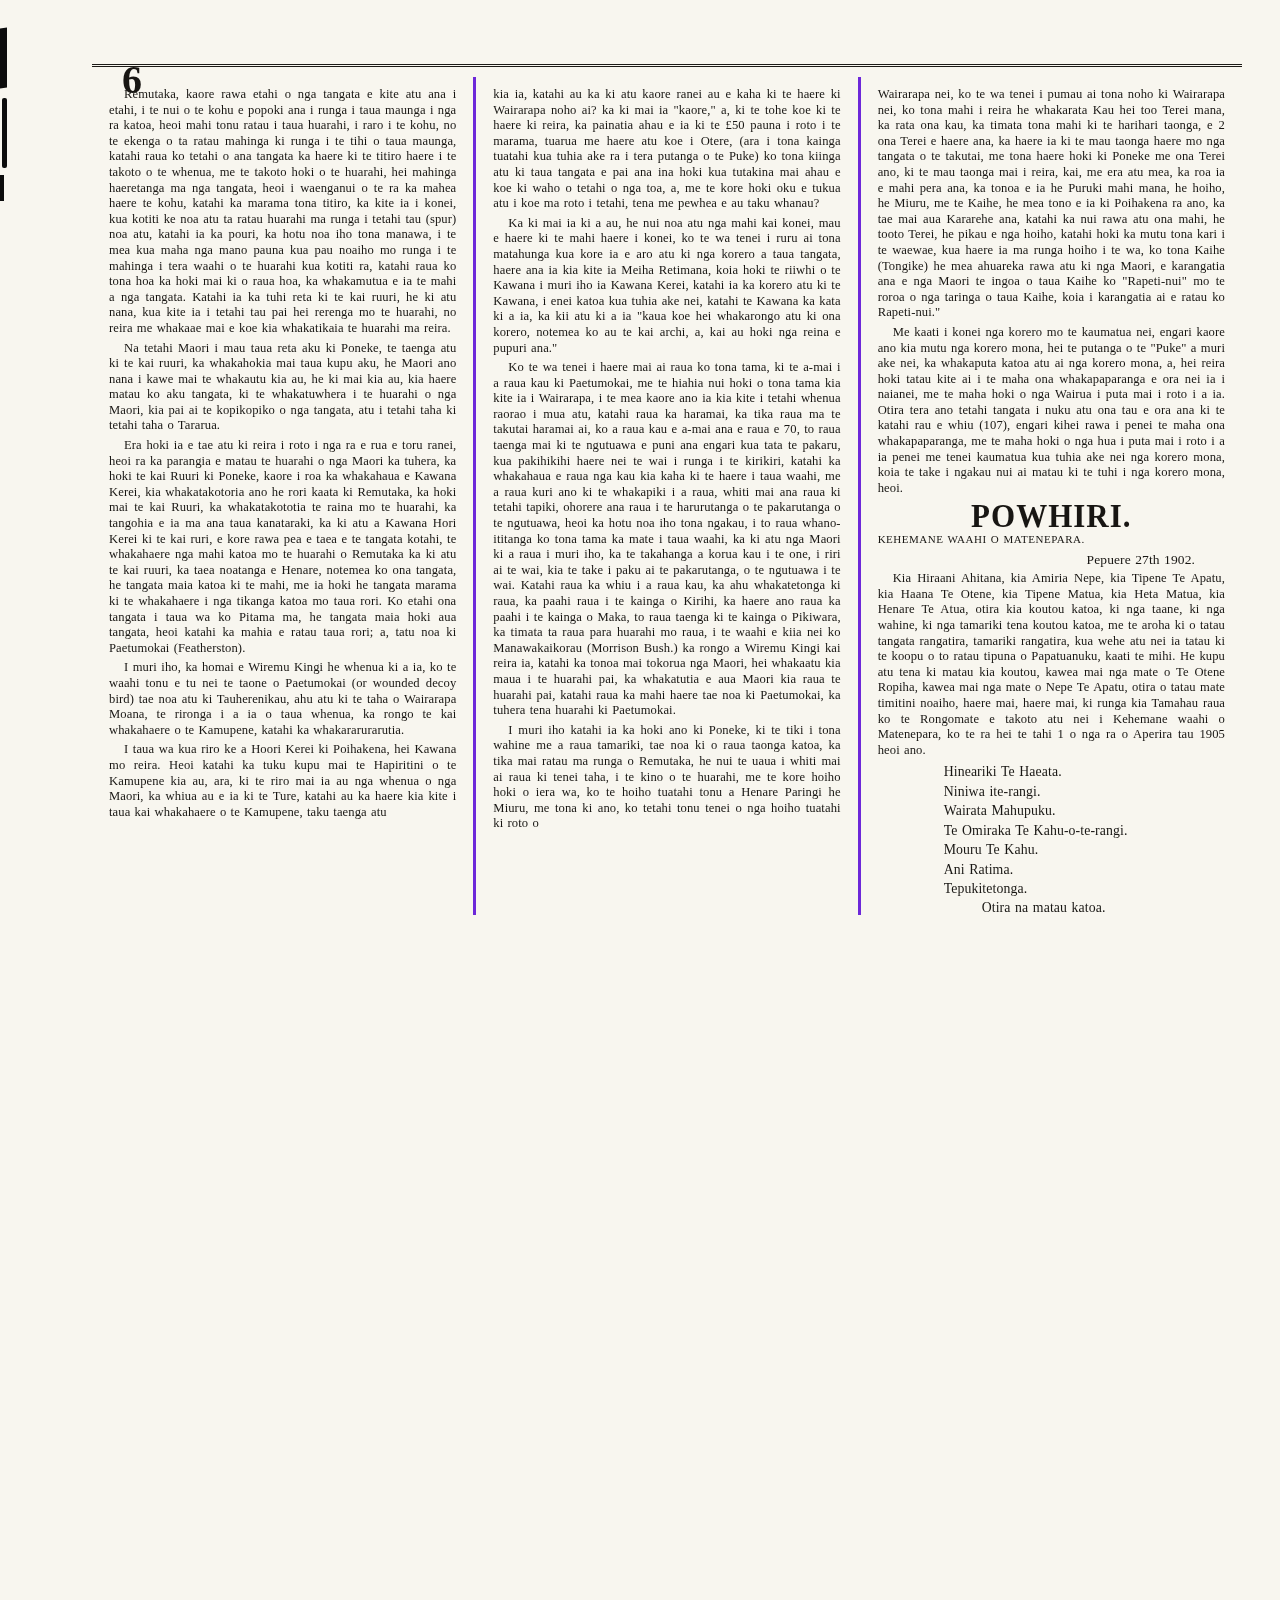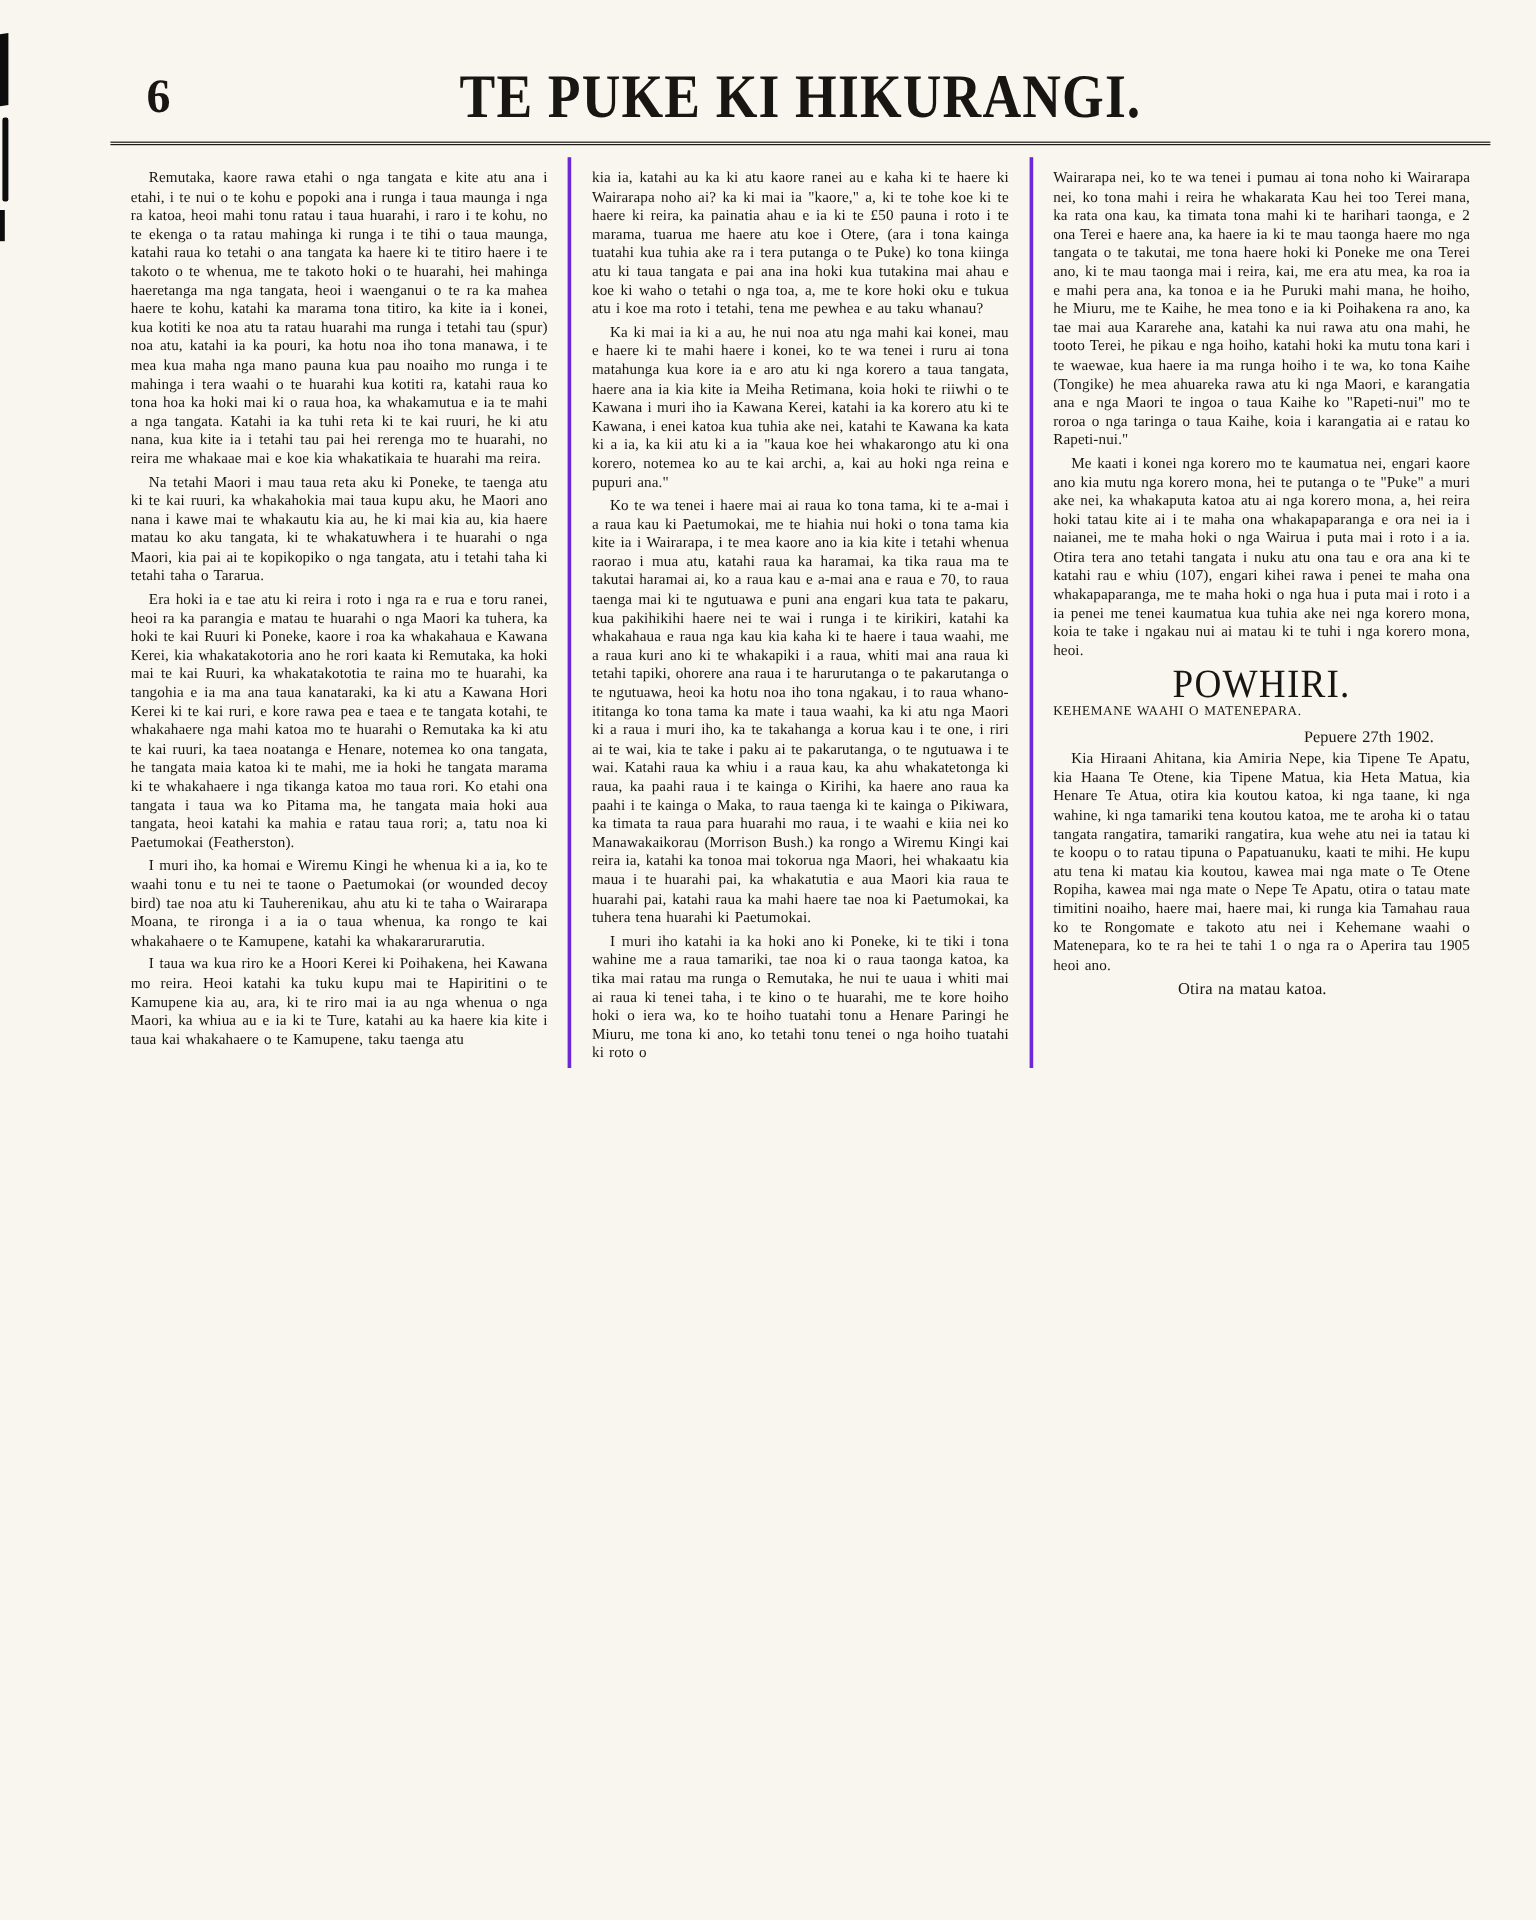--- a/index.html
+++ b/index.html
@@ -44,21 +44,21 @@
     line-height:15.6px;
     text-align:justify;
     letter-spacing:0.1px;
     word-spacing:1px;
   }
   .col + .col { border-left:3px solid #6d28d9; }
   .col p { text-indent:15px; margin:4px; }
 
   .powhiri-heading {
     text-align:center;
-    font-weight:normal;
+    font-weight:bold;
     font-size:31px;
     letter-spacing:1px;
     margin:12px 0 8px 0;
     transform:scaleY(1.08);
   }
   .powhiri-sub {
     font-size:11px;
     letter-spacing:0.5px;
     text-indent:0 !important;
     text-align:left;
@@ -78,23 +78,20 @@
 <body>
 
 <div class="page">
 
   <div class="artifact a1"></div>
   <div class="artifact a2"></div>
   <div class="artifact a3"></div>
 
   <div class="header">
     <div class="page-number">6</div>
-    <div class="masthead-wrap">
-      <span class="masthead">TE PUKE KI HIKURANGI.</span>
-    </div>
   </div>
 
   <div class="columns">
 
     <div class="col">
       <p>Remutaka, kaore rawa etahi o nga tangata e kite atu ana i etahi, i te nui o te kohu e popoki ana i runga i taua maunga i nga ra katoa, heoi mahi tonu ratau i taua huarahi, i raro i te kohu, no te ekenga o ta ratau mahinga ki runga i te tihi o taua maunga, katahi raua ko tetahi o ana tangata ka haere ki te titiro haere i te takoto o te whenua, me te takoto hoki o te huarahi, hei mahinga haeretanga ma nga tangata, heoi i waenganui o te ra ka mahea haere te kohu, katahi ka marama tona titiro, ka kite ia i konei, kua kotiti ke noa atu ta ratau huarahi ma runga i tetahi tau (spur) noa atu, katahi ia ka pouri, ka hotu noa iho tona manawa, i te mea kua maha nga mano pauna kua pau noaiho mo runga i te mahinga i tera waahi o te huarahi kua kotiti ra, katahi raua ko tona hoa ka hoki mai ki o raua hoa, ka whakamutua e ia te mahi a nga tangata.  Katahi ia ka tuhi reta ki te kai ruuri, he ki atu nana, kua kite ia i tetahi tau pai hei rerenga mo te huarahi, no reira me whakaae mai e koe kia whakatikaia te huarahi ma reira.</p>
       <p>Na tetahi Maori i mau taua reta aku ki Poneke, te taenga atu ki te kai ruuri, ka whakahokia mai taua kupu aku, he Maori ano nana i kawe mai te whakautu kia au, he ki mai kia au, kia haere matau ko aku tangata, ki te whakatuwhera i te huarahi o nga Maori, kia pai ai te kopikopiko o nga tangata, atu i tetahi taha ki tetahi taha o Tararua.</p>
       <p>Era hoki ia e tae atu ki reira i roto i nga ra e rua e toru ranei, heoi ra ka parangia e matau te huarahi o nga Maori ka tuhera, ka hoki te kai Ruuri ki Poneke, kaore i roa ka whakahaua e Kawana Kerei, kia whakatakotoria ano he rori kaata ki Remutaka, ka hoki mai te kai Ruuri, ka whakatakototia te raina mo te huarahi, ka tangohia e ia ma ana taua kanataraki, ka ki atu a Kawana Hori Kerei ki te kai ruri, e kore rawa pea e taea e te tangata kotahi, te whakahaere nga mahi katoa mo te huarahi o Remutaka ka ki atu te kai ruuri, ka taea noatanga e Henare, notemea ko ona tangata, he tangata maia katoa ki te mahi, me ia hoki he tangata marama ki te whakahaere i nga tikanga katoa mo taua rori.  Ko etahi ona tangata i taua wa ko Pitama ma, he tangata maia hoki aua tangata, heoi katahi ka mahia e ratau taua rori; a, tatu noa ki Paetumokai (Featherston).</p>
       <p>I muri iho, ka homai e Wiremu Kingi he whenua ki a ia, ko te waahi tonu e tu nei te taone o Paetumokai (or wounded decoy bird) tae noa atu ki Tauherenikau, ahu atu ki te taha o Wairarapa Moana, te rironga i a ia o taua whenua, ka rongo te kai whakahaere o te Kamupene, katahi ka whakararurarutia.</p>
       <p>I taua wa kua riro ke a Hoori Kerei ki Poihakena, hei Kawana mo reira.  Heoi katahi ka tuku kupu mai te Hapiritini o te Kamupene kia au, ara, ki te riro mai ia au nga whenua o nga Maori, ka whiua au e ia ki te Ture, katahi au ka haere kia kite i taua kai whakahaere o te Kamupene, taku taenga atu</p>
@@ -109,17 +106,26 @@
 
     <div class="col">
       <p style="text-indent:0;">Wairarapa nei, ko te wa tenei i pumau ai tona noho ki Wairarapa nei, ko tona mahi i reira he whakarata Kau hei too Terei mana, ka rata ona kau, ka timata tona mahi ki te harihari taonga, e 2 ona Terei e haere ana, ka haere ia ki te mau taonga haere mo nga tangata o te takutai, me tona haere hoki ki Poneke me ona Terei ano, ki te mau taonga mai i reira, kai, me era atu mea, ka roa ia e mahi pera ana, ka tonoa e ia he Puruki mahi mana, he hoiho, he Miuru, me te Kaihe, he mea tono e ia ki Poihakena ra ano, ka tae mai aua Kararehe ana, katahi ka nui rawa atu ona mahi, he tooto Terei, he pikau e nga hoiho, katahi hoki ka mutu tona kari i te waewae, kua haere ia ma runga hoiho i te wa, ko tona Kaihe (Tongike) he mea ahuareka rawa atu ki nga Maori, e karangatia ana e nga Maori te ingoa o taua Kaihe ko "Rapeti-nui" mo te roroa o nga taringa o taua Kaihe, koia i karangatia ai e ratau ko Rapeti-nui."</p>
       <p>Me kaati i konei nga korero mo te kaumatua nei, engari kaore ano kia mutu nga korero mona, hei te putanga o te "Puke" a muri ake nei, ka whakaputa katoa atu ai nga korero mona, a, hei reira hoki tatau kite ai i te maha ona whakapaparanga e ora nei ia i naianei, me te maha hoki o nga Wairua i puta mai i roto i a ia.  Otira tera ano tetahi tangata i nuku atu ona tau e ora ana ki te katahi rau e whiu (107), engari kihei rawa i penei te maha ona whakapaparanga, me te maha hoki o nga hua i puta mai i roto i a ia penei me tenei kaumatua kua tuhia ake nei nga korero mona, koia te take i ngakau nui ai matau ki te tuhi i nga korero mona, heoi.</p>
 
       <div class="powhiri-heading">POWHIRI.</div>
       <p class="powhiri-sub">KEHEMANE WAAHI O MATENEPARA.</p>
       <div class="powhiri-date">Pepuere 27th 1902.</div>
       <p>Kia Hiraani Ahitana, kia Amiria Nepe, kia Tipene Te Apatu, kia Haana Te Otene, kia Tipene Matua, kia Heta Matua, kia Henare Te Atua, otira kia koutou katoa, ki nga taane, ki nga wahine, ki nga tamariki tena koutou katoa, me te aroha ki o tatau tangata rangatira, tamariki rangatira, kua wehe atu nei ia tatau ki te koopu o to ratau tipuna o Papatuanuku, kaati te mihi.  He kupu atu tena ki matau kia koutou, kawea mai nga mate o Te Otene Ropiha, kawea mai nga mate o Nepe Te Apatu, otira o tatau mate timitini noaiho, haere mai, haere mai, ki runga kia Tamahau raua ko te Rongomate e takoto atu nei i Kehemane waahi o Matenepara, ko te ra hei te tahi 1 o nga ra o Aperira tau 1905 heoi ano.</p>
 
+      <div class="signatures">
+        <div class="signature-line">Hineariki Te Haeata.</div>
+        <div class="signature-line">Niniwa ite-rangi.</div>
+        <div class="signature-line">Wairata Mahupuku.</div>
+        <div class="signature-line">Te Omiraka Te Kahu-o-te-rangi.</div>
+        <div class="signature-line">Mouru Te Kahu.</div>
+        <div class="signature-line">Ani Ratima.</div>
+        <div class="signature-line">Tepukitetonga.</div>
+      </div>
       <div class="closing-line" style="margin-left:108px;">Otira  na matau katoa.</div>
     </div>
 
   </div>
 </div>
 
 </body></html>

